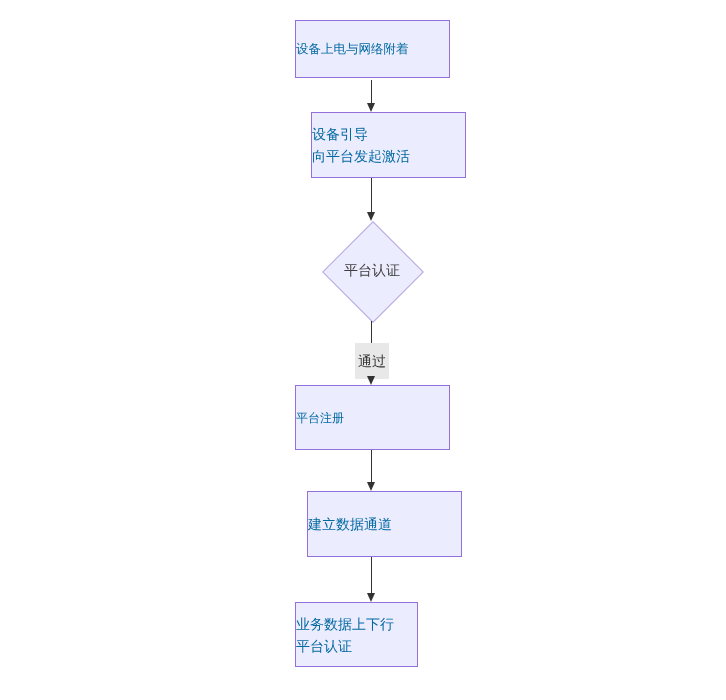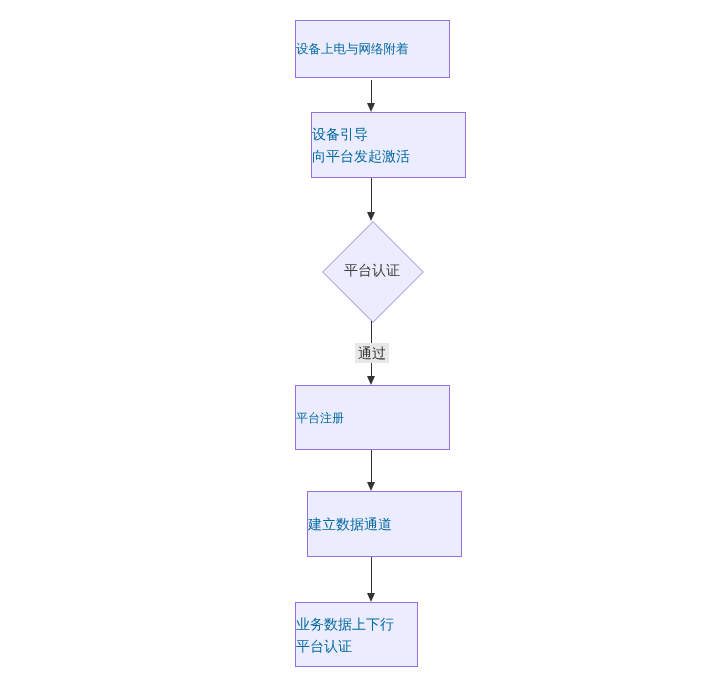--- a/index.html
+++ b/index.html
@@ -80,21 +80,21 @@
   .edge-label {
     position: absolute;
     left: 372px;
     top: 343px;
     transform: translateX(-50%);
     background: #e8e8e8;
     color: #333333;
     font-size: 14px;
     line-height: 20px;
     height: 20px;
-    padding: 0 3px;
+    padding: 8px 3px;
     white-space: nowrap;
   }
 </style>
 </head>
 <body>
 
 <div class="canvas">
 
   <div class="node rect-a">
     <div class="nline">设备上电与网络附着</div>

